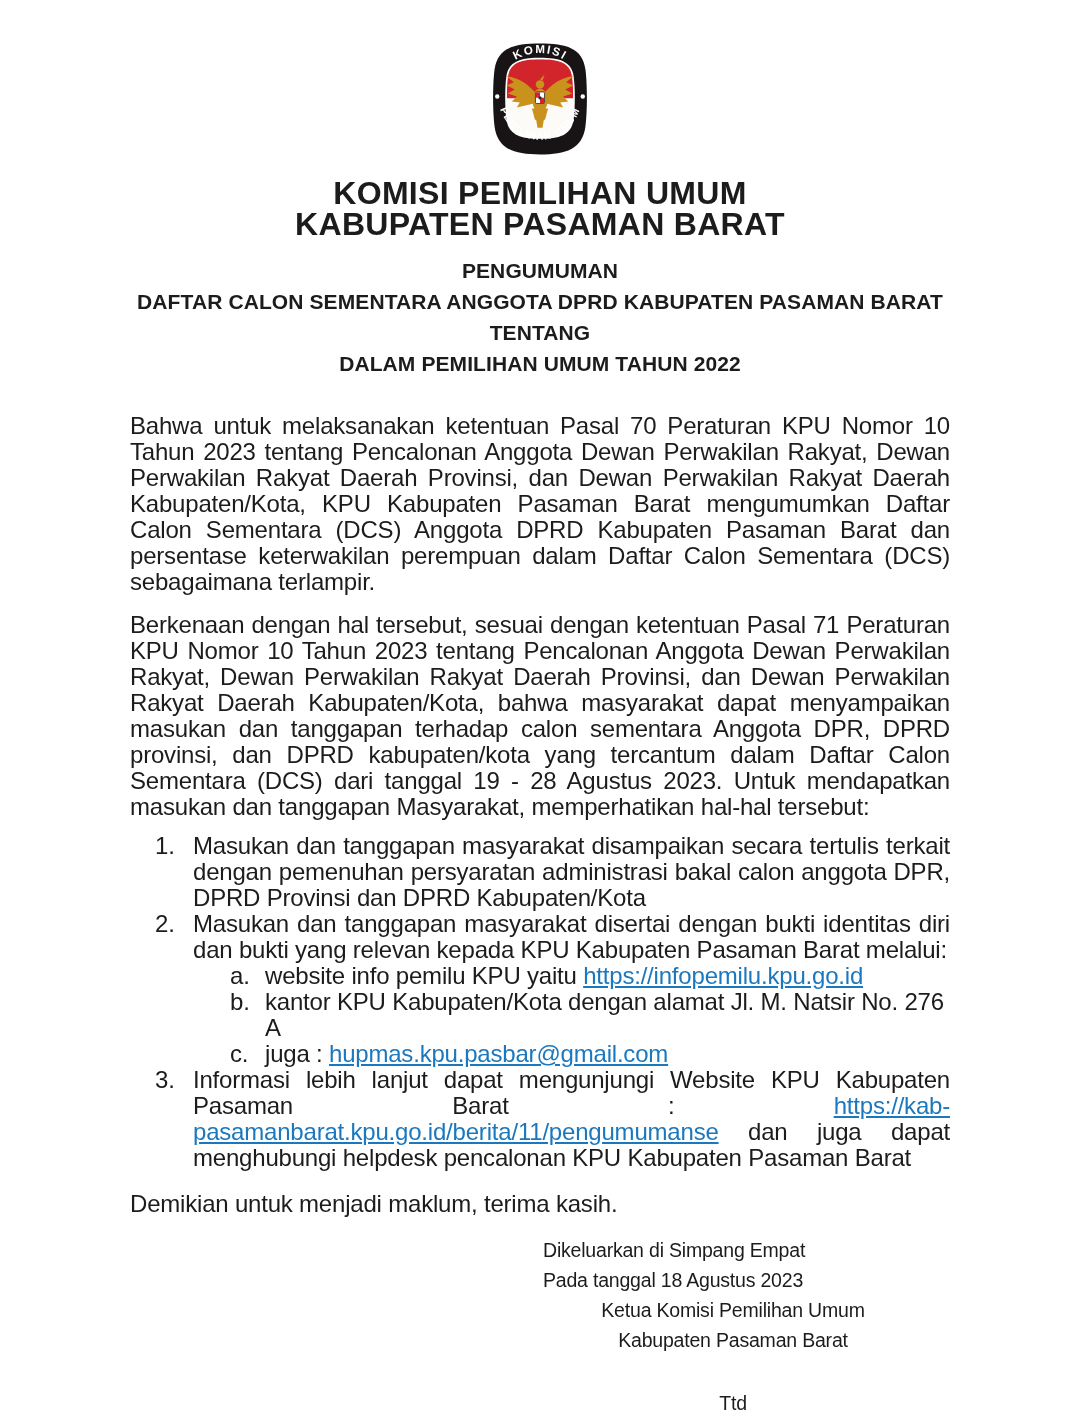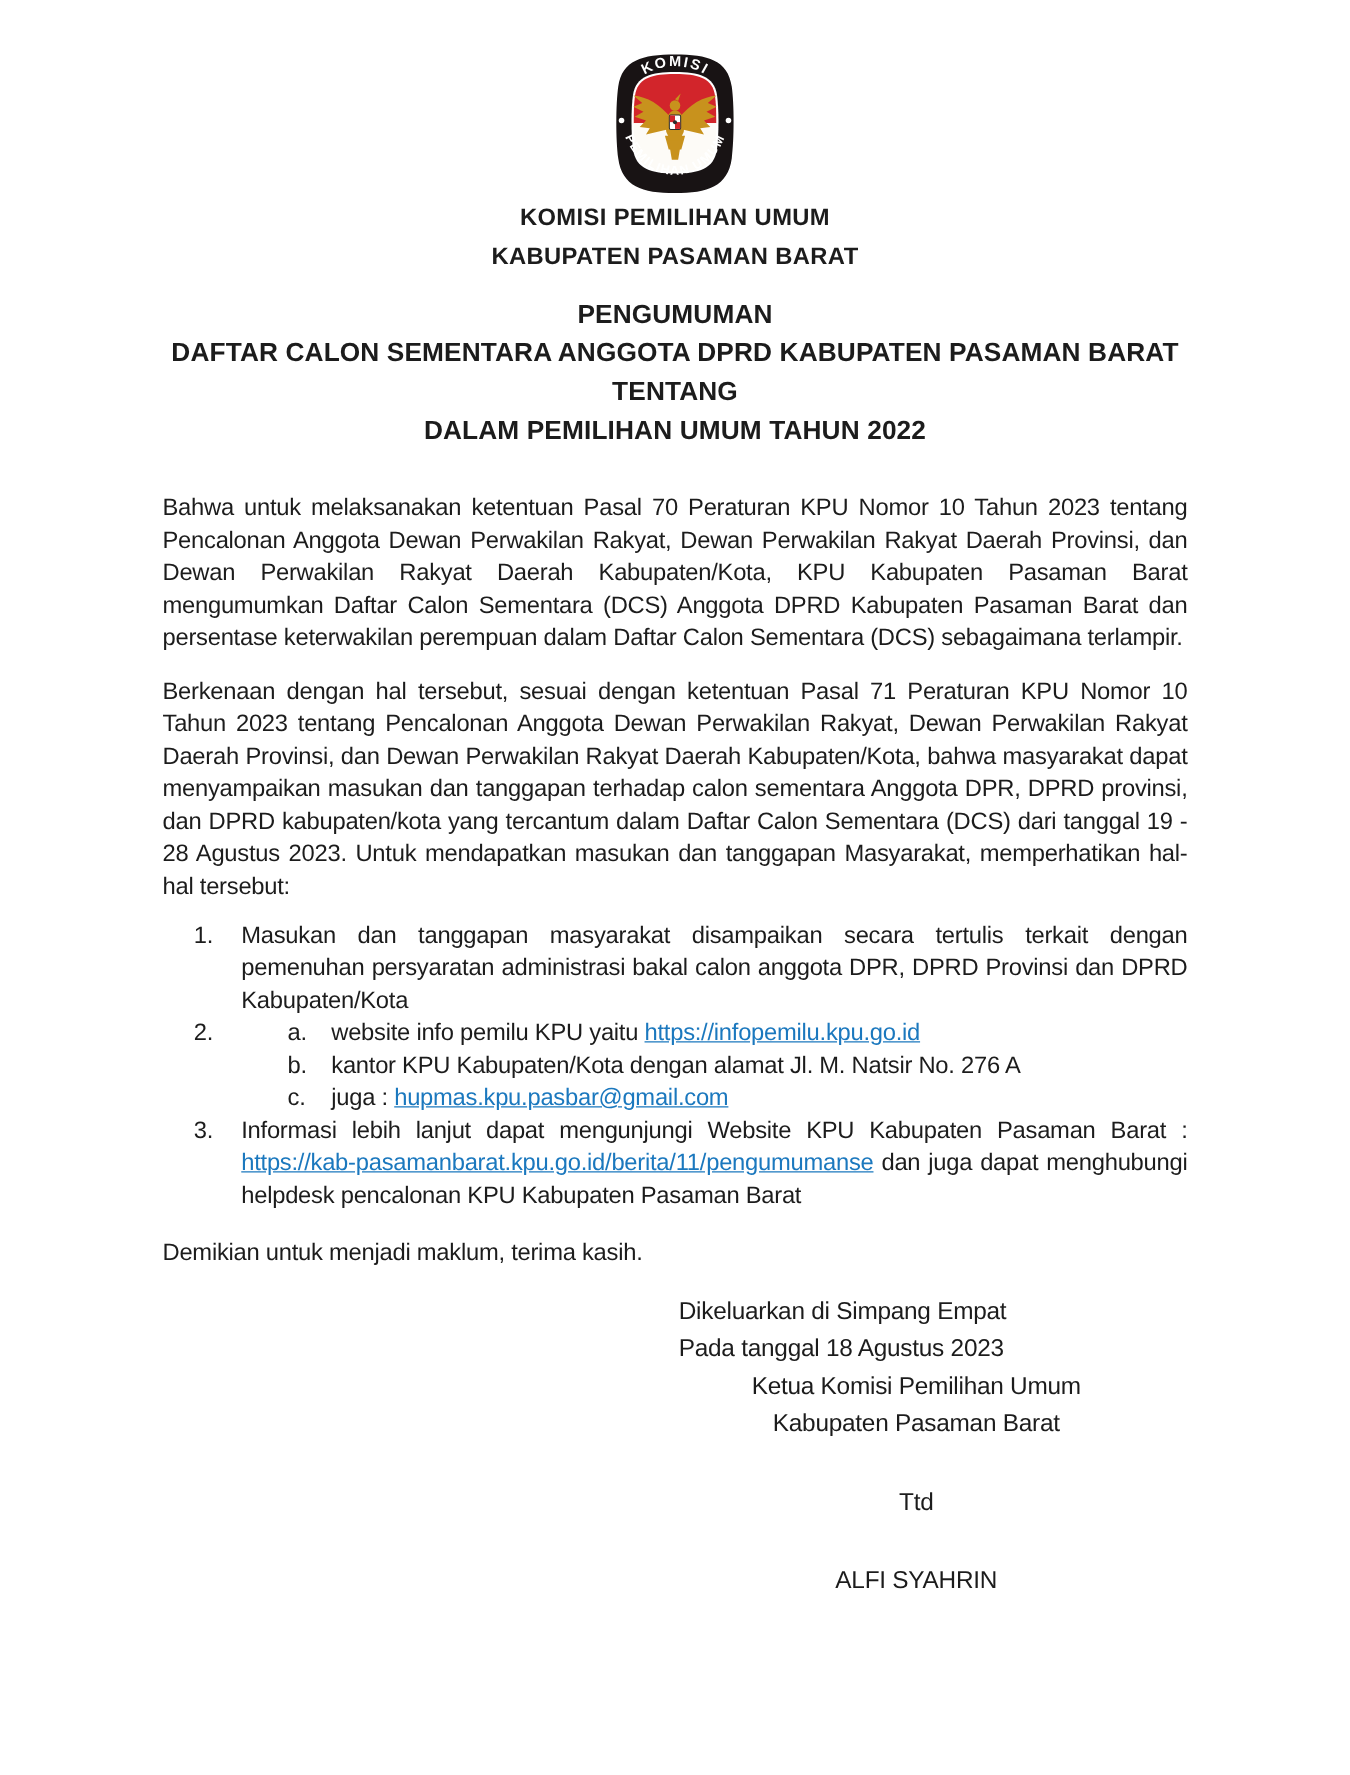--- a/index.html
+++ b/index.html
@@ -8,27 +8,27 @@
     width: 1080px; height: 1420px; overflow: hidden;
     font-family: "Liberation Sans", sans-serif;
     color: var(--text, #1c1c1c);
   }
   .page { padding: 42px 130px 0 130px; }
 
   
   .masthead { text-align: center; }
   .logo-wrap { display: flex; justify-content: center; }
   svg.logo { width: 102px; height: 114px; display: block; }
-  .org { font-weight: bold; font-size: 19px; line-height: 31px; margin-top: 3px; letter-spacing: 0.3px; }
+  .org { font-weight: bold; font-size: 32px; line-height: 31px; margin-top: 22px; letter-spacing: 0.3px; }
 
   
   .doc-title { text-align: center; font-weight: bold; font-size: 21px; line-height: 31px; margin-top: 15px; letter-spacing: 0.1px; }
 
   
-  .body-text { margin-top: 34px; font-size: 19px; line-height: 26px; letter-spacing: -0.2px; }
+  .body-text { margin-top: 34px; font-size: 24px; line-height: 26px; letter-spacing: -0.2px; }
   .para { text-align: justify; margin-bottom: 17px; }
   .list { margin-top: -4px; }
   .li { display: flex; padding-left: 25px; }
   .num { flex: 0 0 38px; }
   .li-body { flex: 1; text-align: justify; }
   .sub { display: flex; padding-left: 37px; text-align: left; }
   .sub-letter { flex: 0 0 35px; }
   a.link { color: var(--link, #1b78be); text-decoration: underline; cursor: pointer; }
   .closing { margin-top: 20px; }
 
@@ -114,20 +114,21 @@
     <div class="list">
 
       <div class="li">
         <span class="num">1.</span>
         <div class="li-body">Masukan dan tanggapan masyarakat disampaikan secara tertulis terkait dengan pemenuhan persyaratan administrasi bakal calon anggota DPR, DPRD Provinsi dan DPRD Kabupaten/Kota</div>
       </div>
 
       <div class="li">
         <span class="num">2.</span>
         <div class="li-body">
+          <span>Masukan dan tanggapan masyarakat disertai dengan bukti identitas diri dan bukti yang relevan kepada KPU Kabupaten Pasaman Barat melalui:</span>
           <div class="sub">
             <span class="sub-letter">a.</span>
             <span><span>website info pemilu KPU yaitu </span><a class="link">https://infopemilu.kpu.go.id</a></span>
           </div>
           <div class="sub">
             <span class="sub-letter">b.</span>
             <span>kantor KPU Kabupaten/Kota dengan alamat Jl. M. Natsir No. 276 A</span>
           </div>
           <div class="sub">
             <span class="sub-letter">c.</span>

